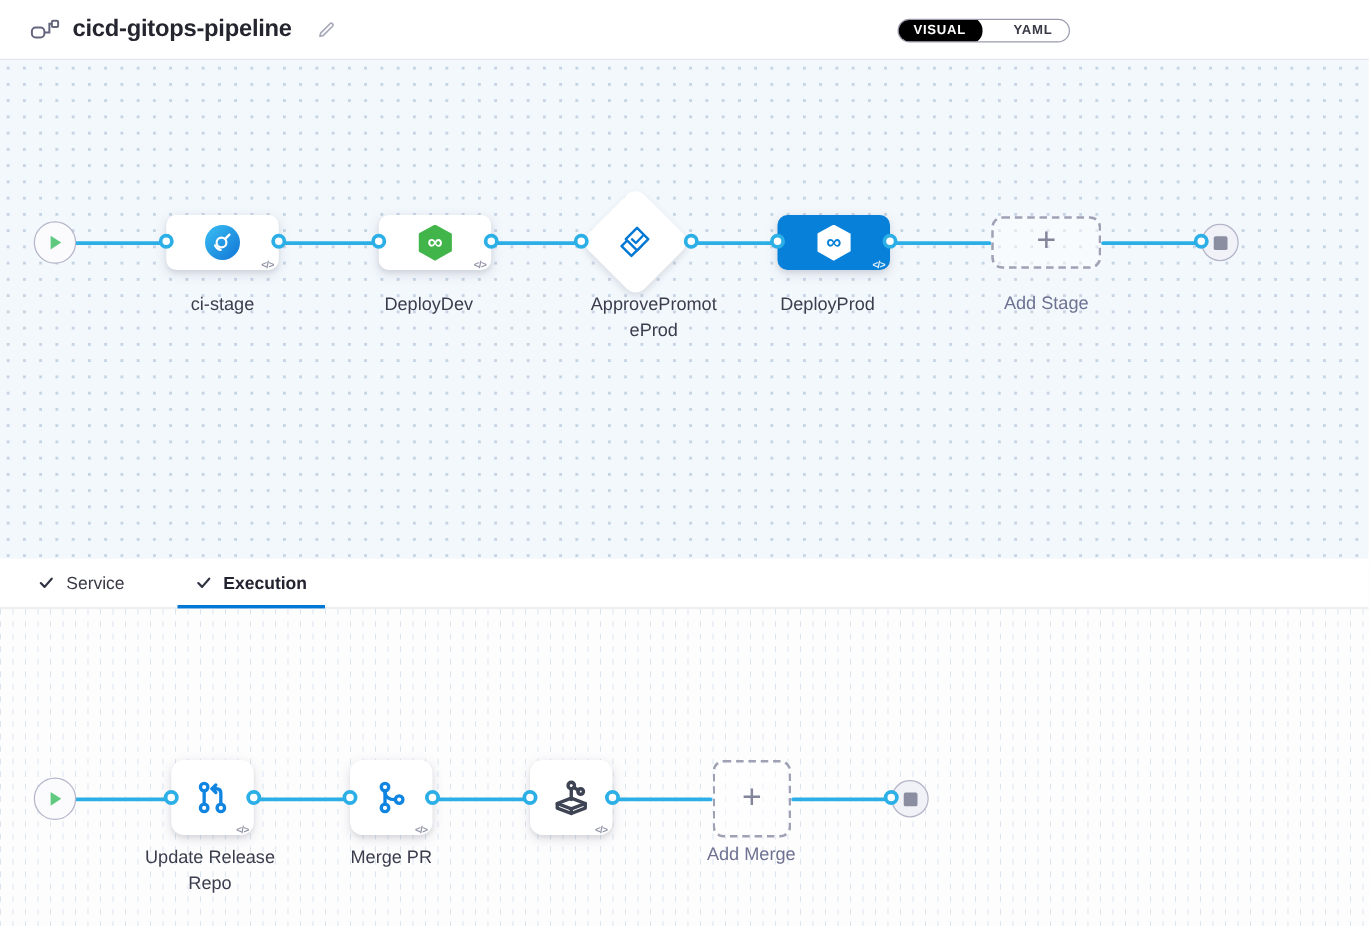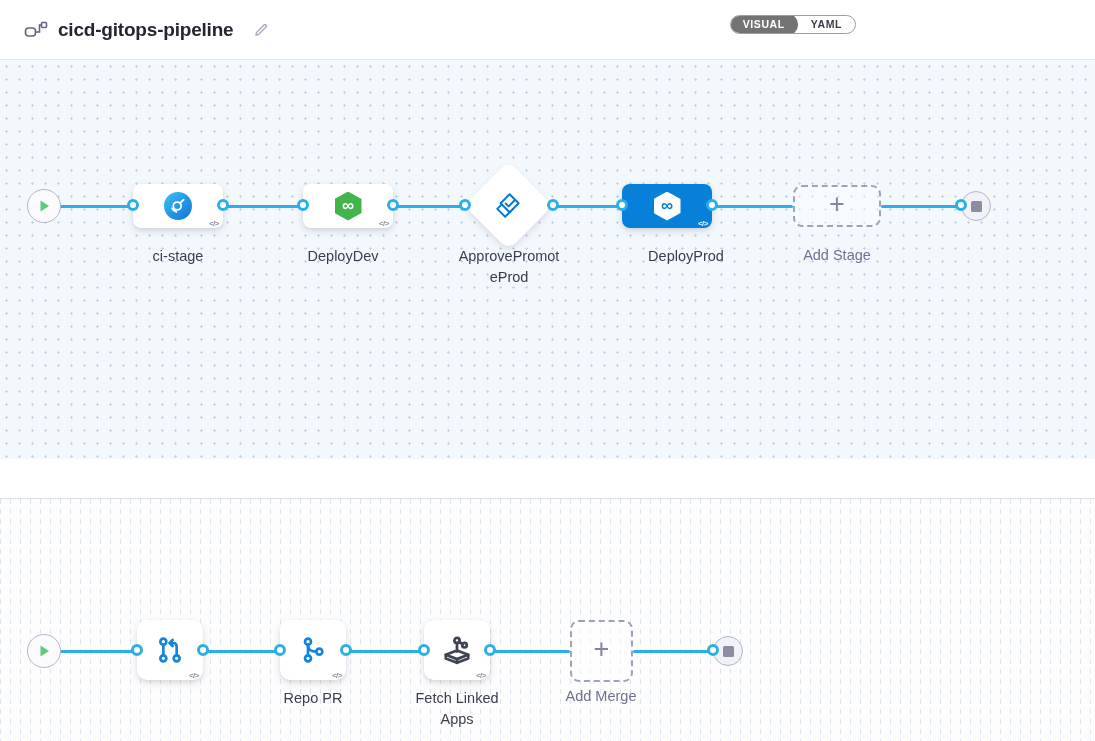--- a/index.html
+++ b/index.html
@@ -1,33 +1,33 @@
 <!DOCTYPE html>
 <html><head>
 <meta charset="utf-8">
 <style>
   * { margin:0; padding:0; box-sizing:border-box; }
   html,body { width:1095px; height:741px; overflow:hidden;
     font-family:"Liberation Sans", sans-serif; background:#fff; }
 
   
-  .header { height:60px; background:#fff; border-bottom:1px solid #e4e5ec;
+  .header { height:48px; background:#fff; border-bottom:1px solid #e4e5ec;
     display:flex; align-items:center; padding:0 24px; position:relative; }
   .header-left { display:flex; align-items:center; gap:10px; }
   .pipeline-icon { color:#63667c; display:flex; }
   .page-title { font-size:19px; font-weight:700; color:#24252e; letter-spacing:-0.2px; }
   .edit-icon { color:#a7a9ba; margin-left:10px; display:flex; cursor:pointer; }
 
   .view-toggle { position:absolute; right:239px; top:15px; height:19px;
     border:1px solid #9a9cae; border-radius:10px; background:#fff;
     display:flex; align-items:center; overflow:hidden; cursor:pointer; }
   .toggle-seg { font-size:10.5px; font-weight:700; letter-spacing:0.6px;
     padding:0 13px; height:19px; line-height:18px; color:#3a3b47; }
-  .toggle-seg.selected { background:#737373; color:#fff; border-radius:10px;
-    margin:-1px 0 -1px -1px; height:21px; line-height:20px; }
+  .toggle-seg.selected { background:#000000; color:#fff; border-radius:10px;
+    margin:-1px 12px -1px -1px; height:21px; line-height:20px; }
 
   
   .stage-canvas { position:relative; height:399px; background:#f3f8fd;
     background-image:radial-gradient(circle, #c6d4e3 1.1px, rgba(0,0,0,0) 1.4px);
     background-size:13px 13px; }
   .exec-canvas { position:relative; height:254px; background:#fdfdfe;
     background-image:
       linear-gradient(to bottom, rgba(253,253,254,0) 0 5px, #fdfdfe 5px 10px),
       linear-gradient(to right, #d9e5f0 1px, rgba(0,0,0,0) 1px);
     background-size:10px 10px, 10px 100%; }
@@ -176,33 +176,49 @@
   </div>
 
   <div class="port" style="left:955px; top:139px;"></div>
 
   <div class="node-label" style="left:108px; top:186px;">
     <div>ci-stage</div>
   </div>
   <div class="node-label" style="left:273px; top:186px;">
     <div>DeployDev</div>
   </div>
-  <div class="node-label" style="left:439px; top:186px;">
+  <div class="node-label" style="left:453px; top:186px;">
     <div>ApprovePromot</div>
     <div>eProd</div>
   </div>
-  <div class="node-label" style="left:616px; top:186px;">
+  <div class="node-label" style="left:592px; top:186px;">
     <div>DeployProd</div>
   </div>
   <div class="node-label dim" style="left:767px; top:185px;">
     <div>Add Stage</div>
   </div>
 </div>
 
 <div class="tabbar">
+  <div class="tab">
+    <span class="tab-icon">
+      <svg width="14" height="14" viewBox="0 0 16 16" fill="none" stroke="currentColor" stroke-width="2" stroke-linecap="round" stroke-linejoin="round">
+          <path d="M3 8.5 L6.5 12 L13 4.5"></path>
+        </svg>
+    </span>
+    <span>Service</span>
+  </div>
+  <div class="tab active">
+    <span class="tab-icon">
+      <svg width="14" height="14" viewBox="0 0 16 16" fill="none" stroke="currentColor" stroke-width="2" stroke-linecap="round" stroke-linejoin="round">
+          <path d="M3 8.5 L6.5 12 L13 4.5"></path>
+        </svg>
+    </span>
+    <span>Execution</span>
+  </div>
 </div>
 
 <div class="exec-canvas">
 
   <div class="edge" style="left:44px;  top:150.5px; width:93px;"></div>
   <div class="edge" style="left:203px; top:150.5px; width:77px;"></div>
   <div class="edge" style="left:346px; top:150.5px; width:78px;"></div>
   <div class="edge" style="left:490px; top:150.5px; width:80px;"></div>
   <div class="edge" style="left:633px; top:150.5px; width:80px;"></div>
 
@@ -256,23 +272,23 @@
   </div>
   <div class="port" style="left:418px; top:145px;"></div>
   <div class="port" style="left:484px; top:145px;"></div>
 
   <div class="add-node" style="left:570px; top:121px; width:63px; height:62px;">
     <span class="plus-glyph">+</span>
   </div>
 
   <div class="port" style="left:707px; top:145px;"></div>
 
+  <div class="node-label" style="left:98px; top:189px;">
+    <div>Update Release</div>
+    <div>Repo</div>
+  </div>
   <div class="node-label" style="left:243px; top:189px;">
-    <div>Repo PR</div>
-  </div>
-  <div class="node-label" style="left:387px; top:189px;">
-    <div>Fetch Linked</div>
-    <div>Apps</div>
+    <div>Merge PR</div>
   </div>
   <div class="node-label dim" style="left:531px; top:187px;">
     <div>Add Merge</div>
   </div>
 </div>
 
 </body></html>

